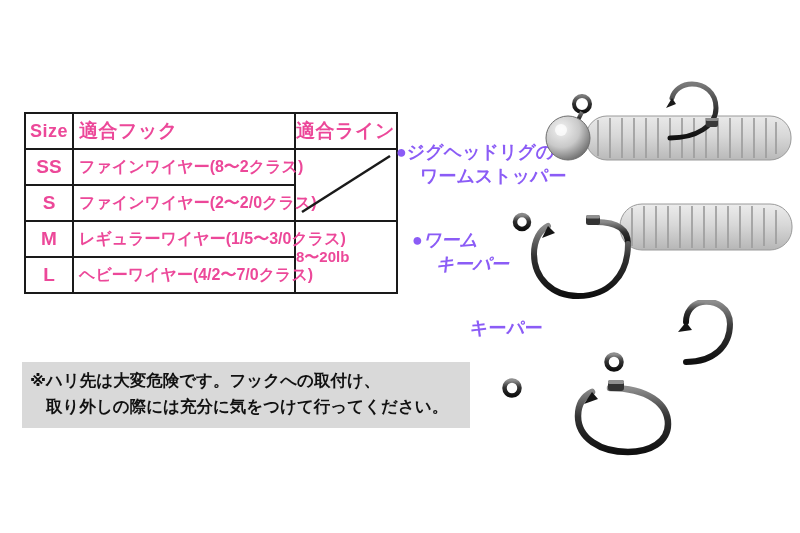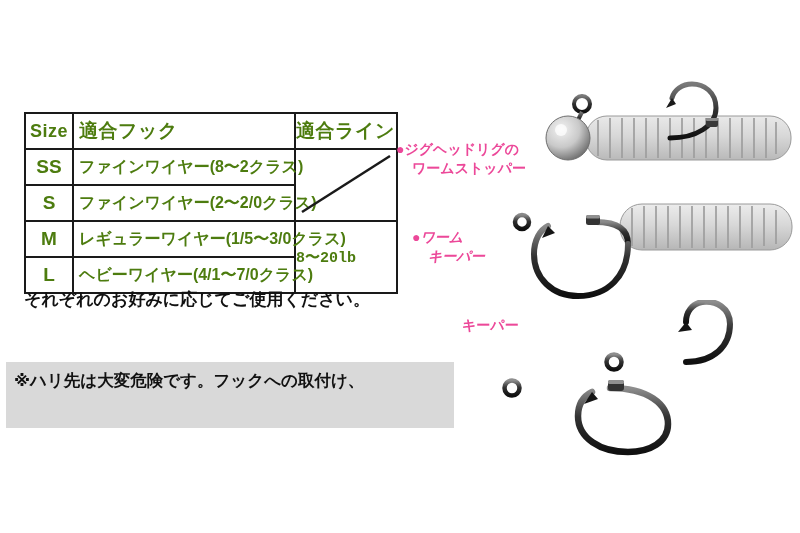--- a/index.html
+++ b/index.html
@@ -25,27 +25,27 @@
     top: 112px;
     width: 368px;
     border-collapse: collapse;
     table-layout: fixed;
   }
   #spec-table td, #spec-table th {
     border: 2px solid #1a1a1a;
     padding: 0;
     text-align: left;
     vertical-align: middle;
-    color: #4d7c0f;
+    color: #ec4899;
     font-weight: bold;
     white-space: nowrap;
   }
   .col-size  { width: 46px;  text-align: center !important; }
   .col-hook  { width: 220px; }
-  .col-line  { width: 100px; text-align: left; font-family: Liberation Mono, monospace; }
+  .col-line  { width: 100px; text-align: left; }
 
   .hdr-cell {
     height: 34px;
     font-size: 19px;
     letter-spacing: 0.5px;
   }
   .hdr-cell.col-size { font-size: 18px; }
   .body-cell {
     height: 34px;
     font-size: 16px;
@@ -76,44 +76,44 @@
     width: 400px;
     color: #111111;
     font-weight: bold;
     font-size: 17px;
     line-height: 1.45;
   }
 
   
   #warning-box {
     position: absolute;
-    left: 6px;
+    left: 22px;
     top: 362px;
     width: 448px;
     height: 66px;
     background: #d9d9d9;
     color: #111111;
     font-weight: bold;
     font-size: 16.5px;
     line-height: 1.55;
     padding: 6px 8px 0 8px;
     box-sizing: border-box;
   }
   #warning-box .ln2 { padding-left: 16px; display: block; }
 
   
   .callout {
     position: absolute;
-    color: #ec4899;
+    color: #8b5cf6;
     font-weight: bold;
-    font-size: 14px;
+    font-size: 18px;
     line-height: 1.35;
     white-space: nowrap;
   }
-  .callout .ind { display: block; padding-left: 16px; }
+  .callout .ind { display: block; padding-left: 24px; }
 
   #callout-jighead { left: 396px; top: 140px; }
   #callout-worm    { left: 412px; top: 228px; font-style: italic; }
   #callout-trailer { left: 446px; top: 316px; }
 
   
   .art { position: absolute; }
   #art-jighead { left: 520px; top: 78px;  width: 276px; height: 120px; }
   #art-worm    { left: 500px; top: 196px; width: 296px; height: 110px; }
   #art-trailer { left: 490px; top: 300px; width: 290px; height: 160px; }
@@ -160,32 +160,32 @@
           <span class="cell-pad">レギュラーワイヤー(1/5〜3/0クラス)</span>
         </td>
         <td class="body-cell col-line" rowspan="2">
           <span class="line-val">8〜20lb</span>
         </td>
       </tr>
 
       <tr>
         <td class="body-cell col-size">L</td>
         <td class="body-cell col-hook">
-          <span class="cell-pad">ヘビーワイヤー(4/1〜7/0クラス)</span>
+          <span class="cell-pad">ヘビーワイヤー(4/2〜7/0クラス)</span>
         </td>
       </tr>
     </tbody>
   </table>
 
   <div id="table-notes">
-    <div>それぞれのお好みに応じてご使用ください。</div>
   </div>
 
   <div id="warning-box">
     <div>※ハリ先は大変危険です。フックへの取付け、</div>
+    <span class="ln2">取り外しの際には充分に気をつけて行ってください。</span>
   </div>
 
   <div class="callout" id="callout-jighead">
     <span>●ジグヘッドリグの</span>
     <span class="ind">ワームストッパー</span>
   </div>
 
   <div class="callout" id="callout-worm">
     <span>●ワーム</span>
     <span class="ind">キーパー</span>

